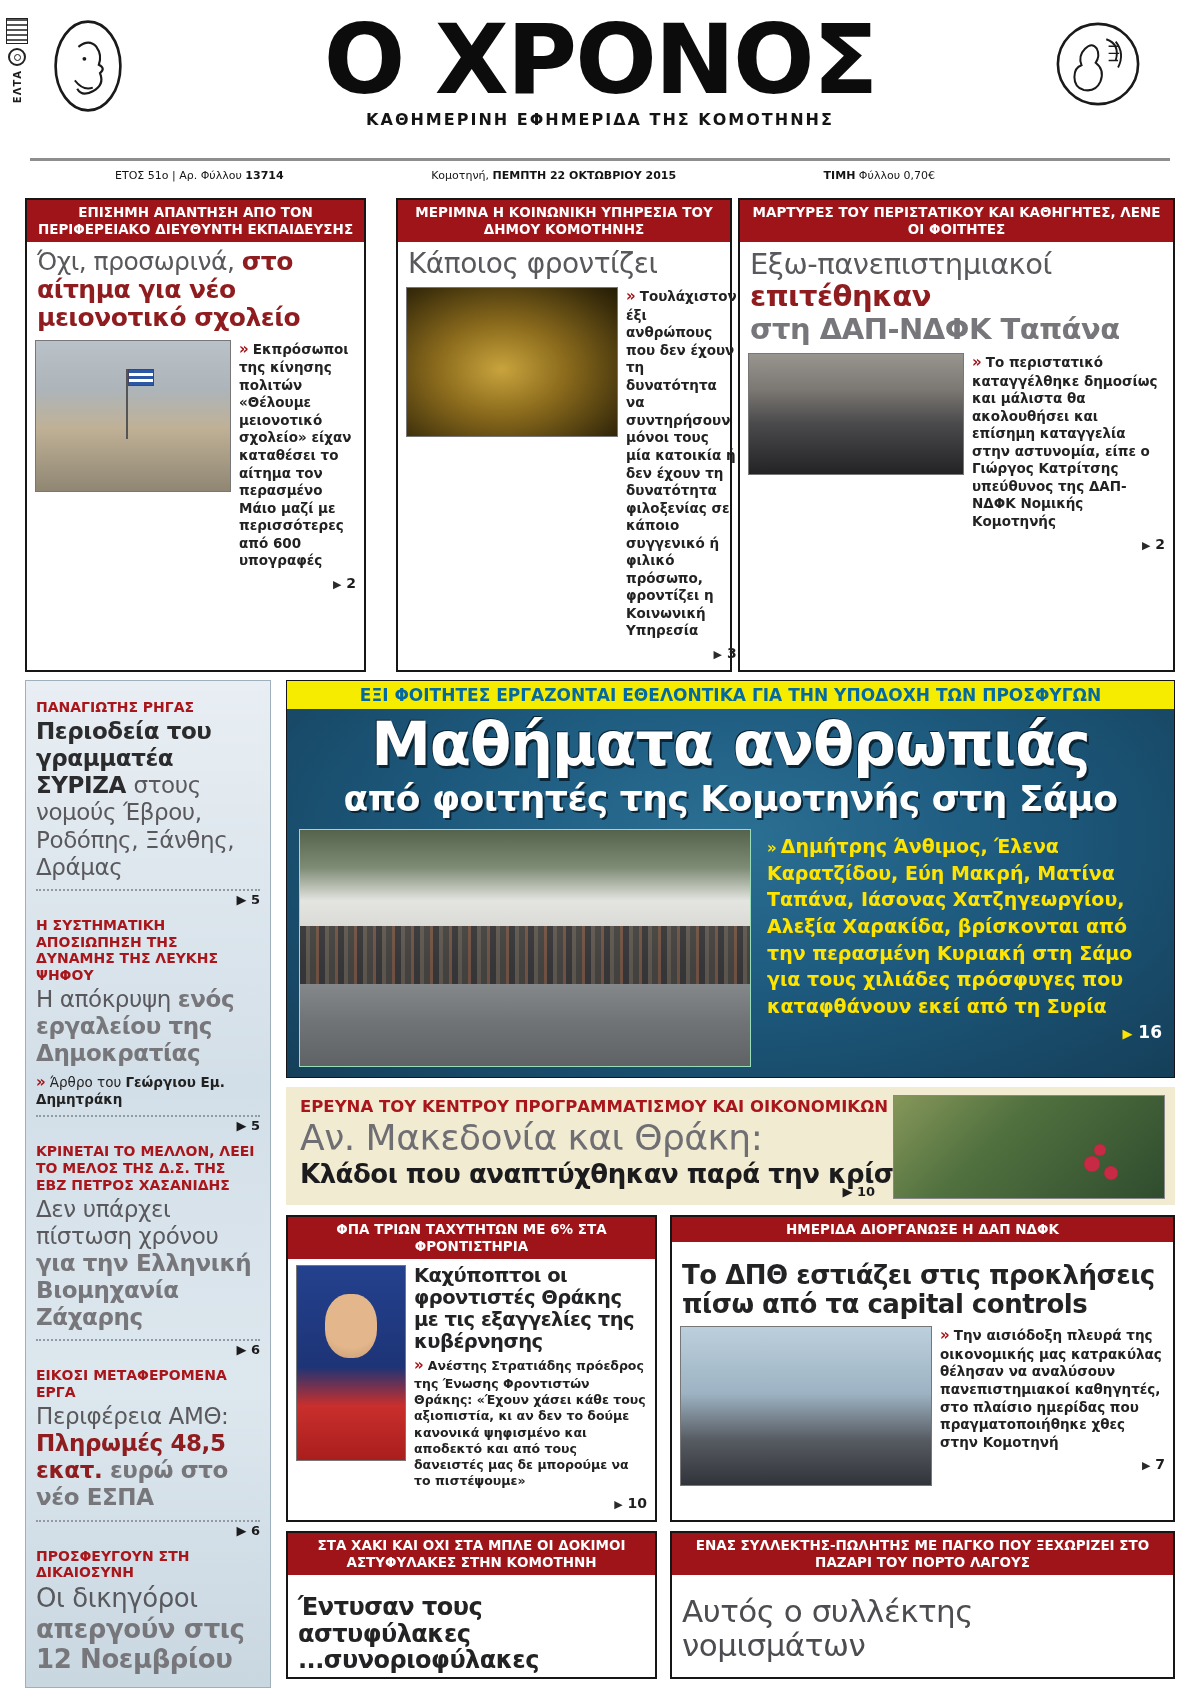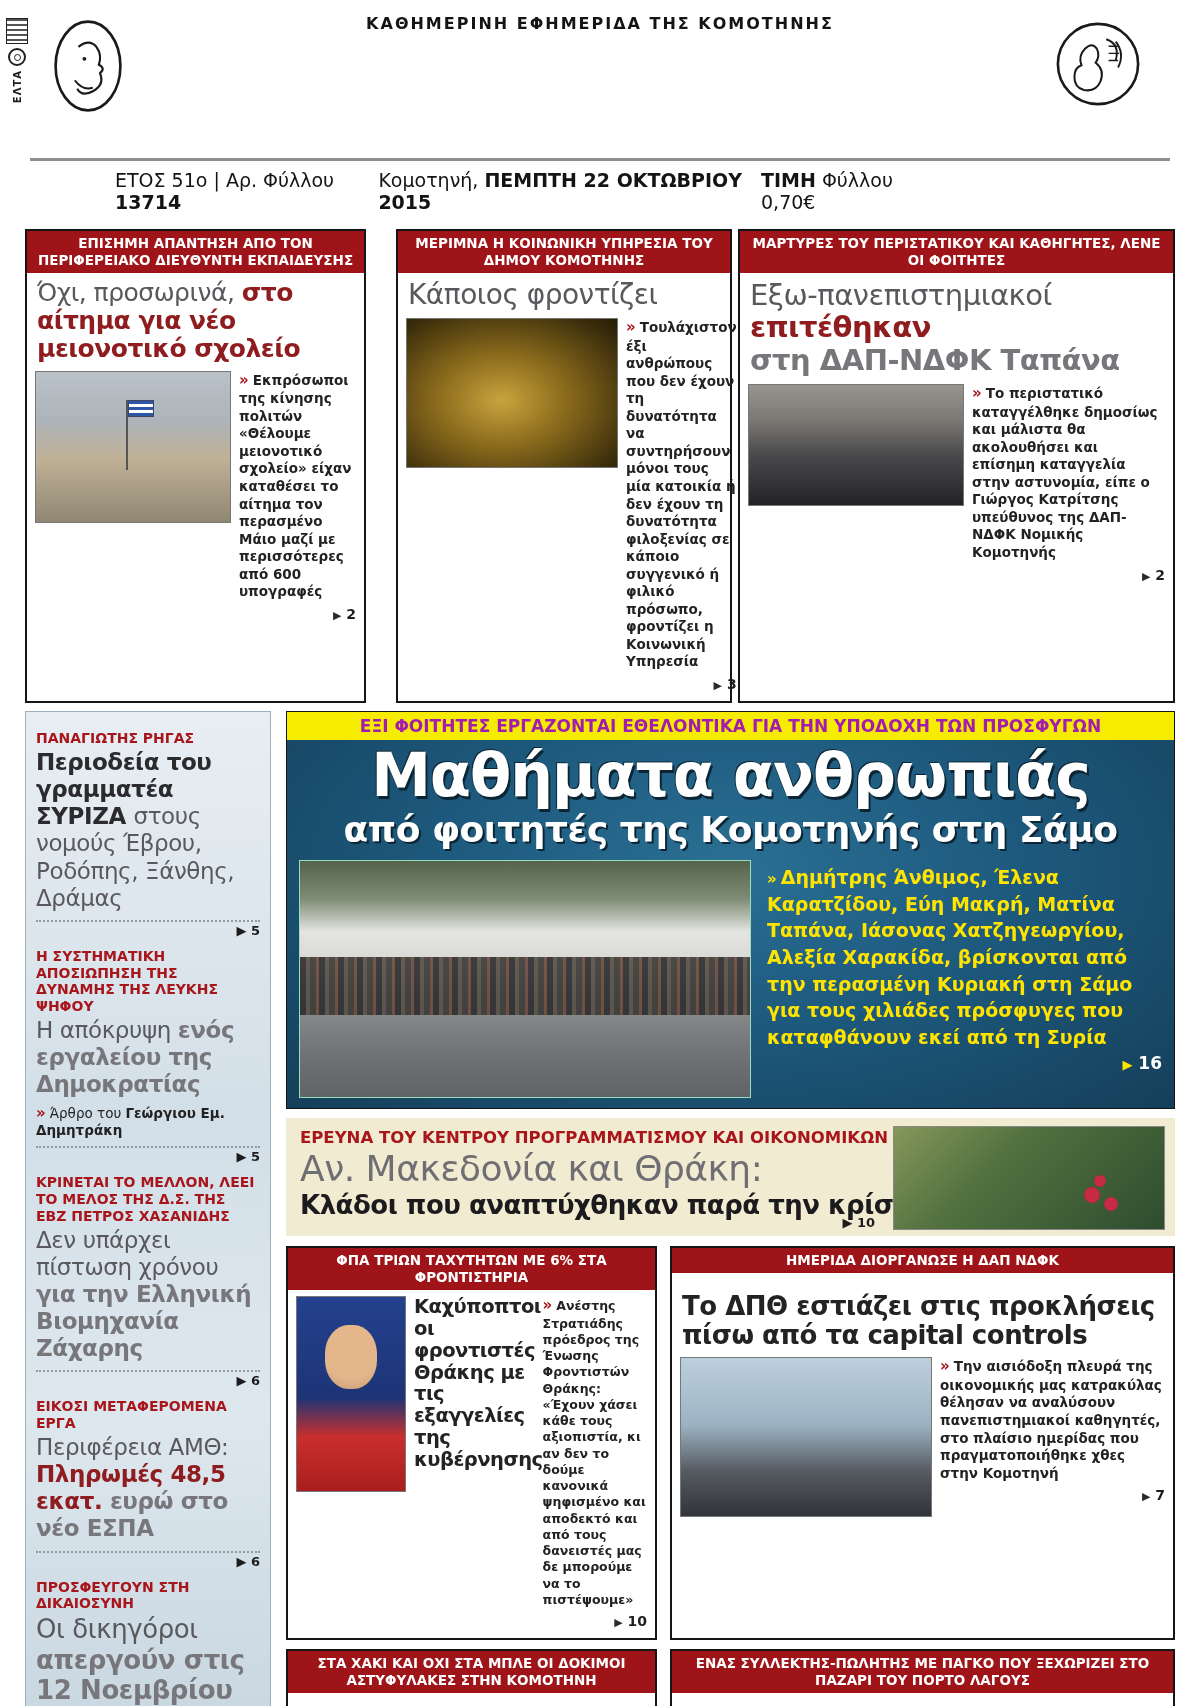--- a/index.html
+++ b/index.html
@@ -17,21 +17,21 @@
           display:flex; align-items:center; justify-content:center; }
   .ring-inner { width:7px; height:7px; border:1.5px solid #222; border-radius:50%; }
   .vert-label { writing-mode:vertical-rl; transform:rotate(180deg); font-size:10px; font-weight:bold; letter-spacing:1px; margin:0 auto; }
   .mast-center { text-align:center; }
   .paper-title { font-size:96px; font-weight:900; letter-spacing:-2px; line-height:1.0; color:#0c0c0c; }
   .paper-sub { font-size:16px; font-weight:bold; letter-spacing:2px; margin-top:2px; color:#141414; }
   .coin { position:absolute; top:18px; }
   .coin.left { left:52px; } .coin.right { right:58px; }
   
   .dateline { margin:6px 30px 0; border-top:3px solid #8e8e90; padding:8px 0 6px;
-              display:flex; align-items:center; font-size:19px; color:#141414; }
+              display:flex; align-items:center; font-size:11px; color:#141414; }
   .dl-issue { margin-left:85px; } .dl-date { margin:0 auto; } .dl-price { margin-right:235px; }
   .dl-b { font-weight:bold; }
   
   .top-row { display:flex; gap:6px; margin:10px 25px 8px; }
   .abox { border:2px solid #161616; background:#fff; display:flex; flex-direction:column; }
   .kicker { background:#9f1418; color:#fff; font-weight:bold; text-align:center;
             font-size:13.5px; line-height:1.25; padding:4px 8px; }
   .hl { padding:6px 10px 4px; line-height:1.12; letter-spacing:-0.5px; }
   .seg-light { color:#59595d; font-weight:normal; }
   .seg-gray  { color:#77777b; font-weight:bold; }
@@ -56,21 +56,21 @@
   .sb-kicker { color:#a8161b; font-weight:bold; font-size:14px; line-height:1.2; margin-top:10px; }
   .sb-hl { line-height:1.18; letter-spacing:-0.4px; margin-top:2px; font-size:23px; }
   .sb-byline { font-size:13.5px; margin-top:6px; color:#222; }
   .sb-byline b { font-weight:bold; }
   .sb-div { border-top:2px dotted #8f9aa2; margin-top:8px; position:relative; }
   .sb-page { display:block; text-align:right; font-weight:bold; font-size:13px; color:#1c1c1e; padding-top:1px; }
   
   .main { flex:1; }
   
   .feature { border:1px solid #14141a; }
-  .f-kicker { background:#f6ec00; color:#a21caf; font-weight:bold; text-align:center;
+  .f-kicker { background:#f6ec00; color:#0369a1; font-weight:bold; text-align:center;
               font-size:17px; padding:4px 6px; letter-spacing:0; }
   .f-blue { background:radial-gradient(ellipse at 50% 35%, #2b7094 0%, #1d5a7e 45%, #153f59 100%);
             padding:4px 12px 10px; }
   .f-hl { text-align:center; color:#fff; font-weight:900; font-size:60px; letter-spacing:-1px;
           text-shadow:2px 3px 0 #0c2535, -1px -1px 0 #0c2535; line-height:1.05; }
   .f-sub { text-align:center; color:#fff; font-weight:bold; font-size:36px;
            text-shadow:2px 2px 0 #0c2535; margin-top:2px; letter-spacing:-0.5px; }
   .f-row { display:flex; gap:16px; margin-top:10px; }
   .f-photo { width:452px; height:238px; border:1px solid #9db; }
   .f-txt { flex:1; color:#ffe400; font-weight:bold; font-size:19px; line-height:1.4; padding-top:4px; }
@@ -82,21 +82,21 @@
   .band-kicker { color:#a8161b; font-weight:bold; font-size:16.5px; }
   .band-hl1 { color:#6f6f73; font-size:36px; letter-spacing:-0.5px; line-height:1.1; margin-top:2px; }
   .band-hl2 { color:#1b1b1d; font-weight:bold; font-size:26px; letter-spacing:-0.5px; line-height:1.1; margin-top:2px; }
   .band-page { position:absolute; right:300px; bottom:6px; font-weight:bold; font-size:13px; }
   .band-photo { position:absolute; right:10px; top:8px; width:272px; height:104px; border:1px solid #888; }
   
   .grid { display:grid; grid-template-columns:371px 1fr; gap:9px 13px; margin-top:10px; }
   .gbox { border:2px solid #161616; display:flex; flex-direction:column; }
   .g-hl { padding:19px 10px 3px; line-height:1.12; letter-spacing:-0.5px; font-weight:bold; color:#232325; }
   .g1 .a-content { padding-top:6px; }
-  .g1 .g-col { display:flex; flex-direction:row; }
+  .g1 .g-col { display:flex; flex-direction:column; }
   .g1 .g-hl { padding:0 0 4px; font-size:19.5px; }
   .g2 .g-hl { font-size:26px; } .g3 .g-hl { font-size:24px; } .g4 .g-hl { font-size:31px; }
   .g4 .g-hl .seg-light { font-weight:normal; color:#4d4d51; }
   
   .ph-school { width:196px; height:152px;
       background:linear-gradient(180deg,#b9c2c8 0%,#adb4ba 32%,#c0b196 58%,#8f8673 100%); }
   .ph-school .flag { position:absolute; left:92px; top:28px; width:26px; height:17px;
       background:repeating-linear-gradient(180deg,#2b57a5 0 3px,#fff 3px 6px); border:1px solid #446; }
   .ph-school .pole { position:absolute; left:90px; top:28px; width:2px; height:70px; background:#555; }
   .ph-night { width:212px; height:150px;
@@ -135,20 +135,21 @@
   </div>
   <div class="coin right">
     <svg width="88" height="92" viewBox="0 0 74 78">
       <circle cx="37" cy="39" r="34" fill="none" stroke="#1a1a1a" stroke-width="2.2"></circle>
       <path d="M44 18 q12 4 8 18 M52 20 q8 10 2 22" fill="none" stroke="#1a1a1a" stroke-width="1.6"></path>
       <path d="M46 24 l8 0 M46 30 l9 0 M46 36 l8 0" stroke="#1a1a1a" stroke-width="1.2"></path>
       <path d="M26 26 q6 -6 10 0 q3 6 -1 12 q8 6 4 16 q-4 9 -14 7 q-8 -2 -8 -11 q0 -8 6 -10 q-3 -8 3 -14" fill="none" stroke="#1a1a1a" stroke-width="1.7"></path>
     </svg>
   </div>
   <div class="mast-center">
+    <div class="paper-title">Ο ΧΡΟΝΟΣ</div>
     <div class="paper-sub">ΚΑΘΗΜΕΡΙΝΗ ΕΦΗΜΕΡΙΔΑ ΤΗΣ ΚΟΜΟΤΗΝΗΣ</div>
   </div>
 </header>
 
 <div class="dateline">
   <div class="dl-issue">
     <span>ΕΤΟΣ 51ο | Αρ. Φύλλου</span>
     <span class="dl-b">13714</span>
   </div>
   <div class="dl-date">

